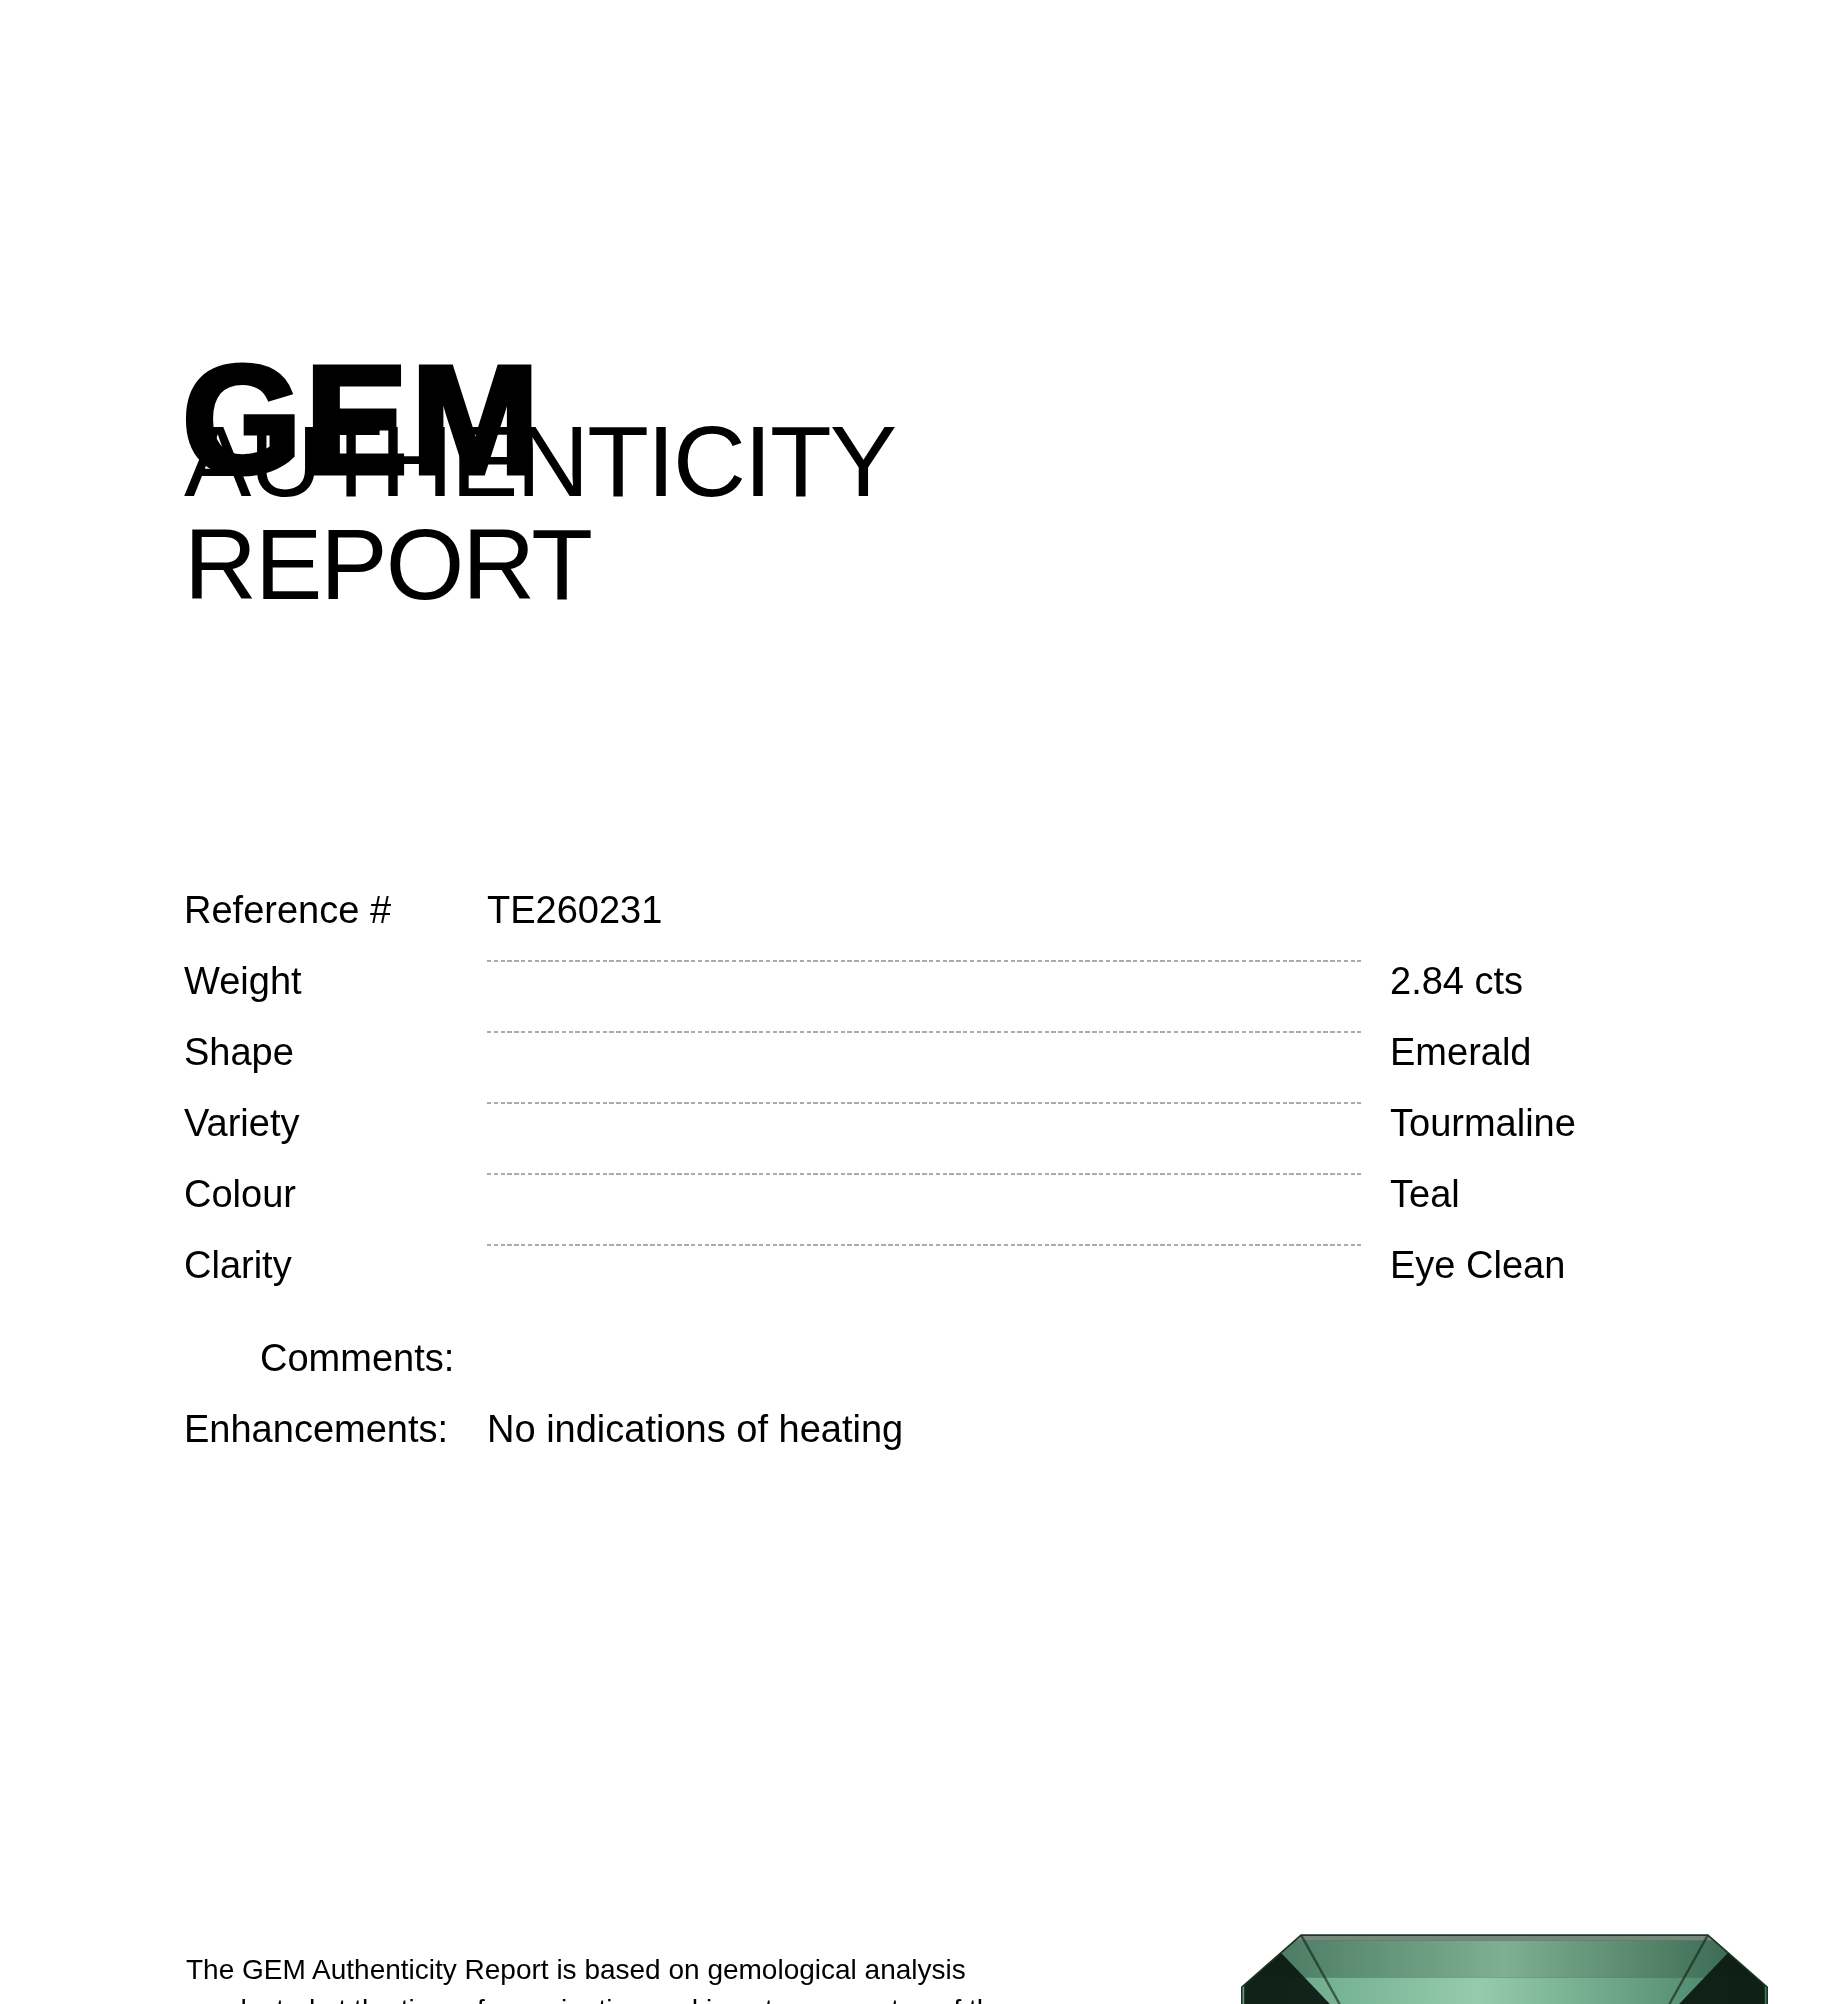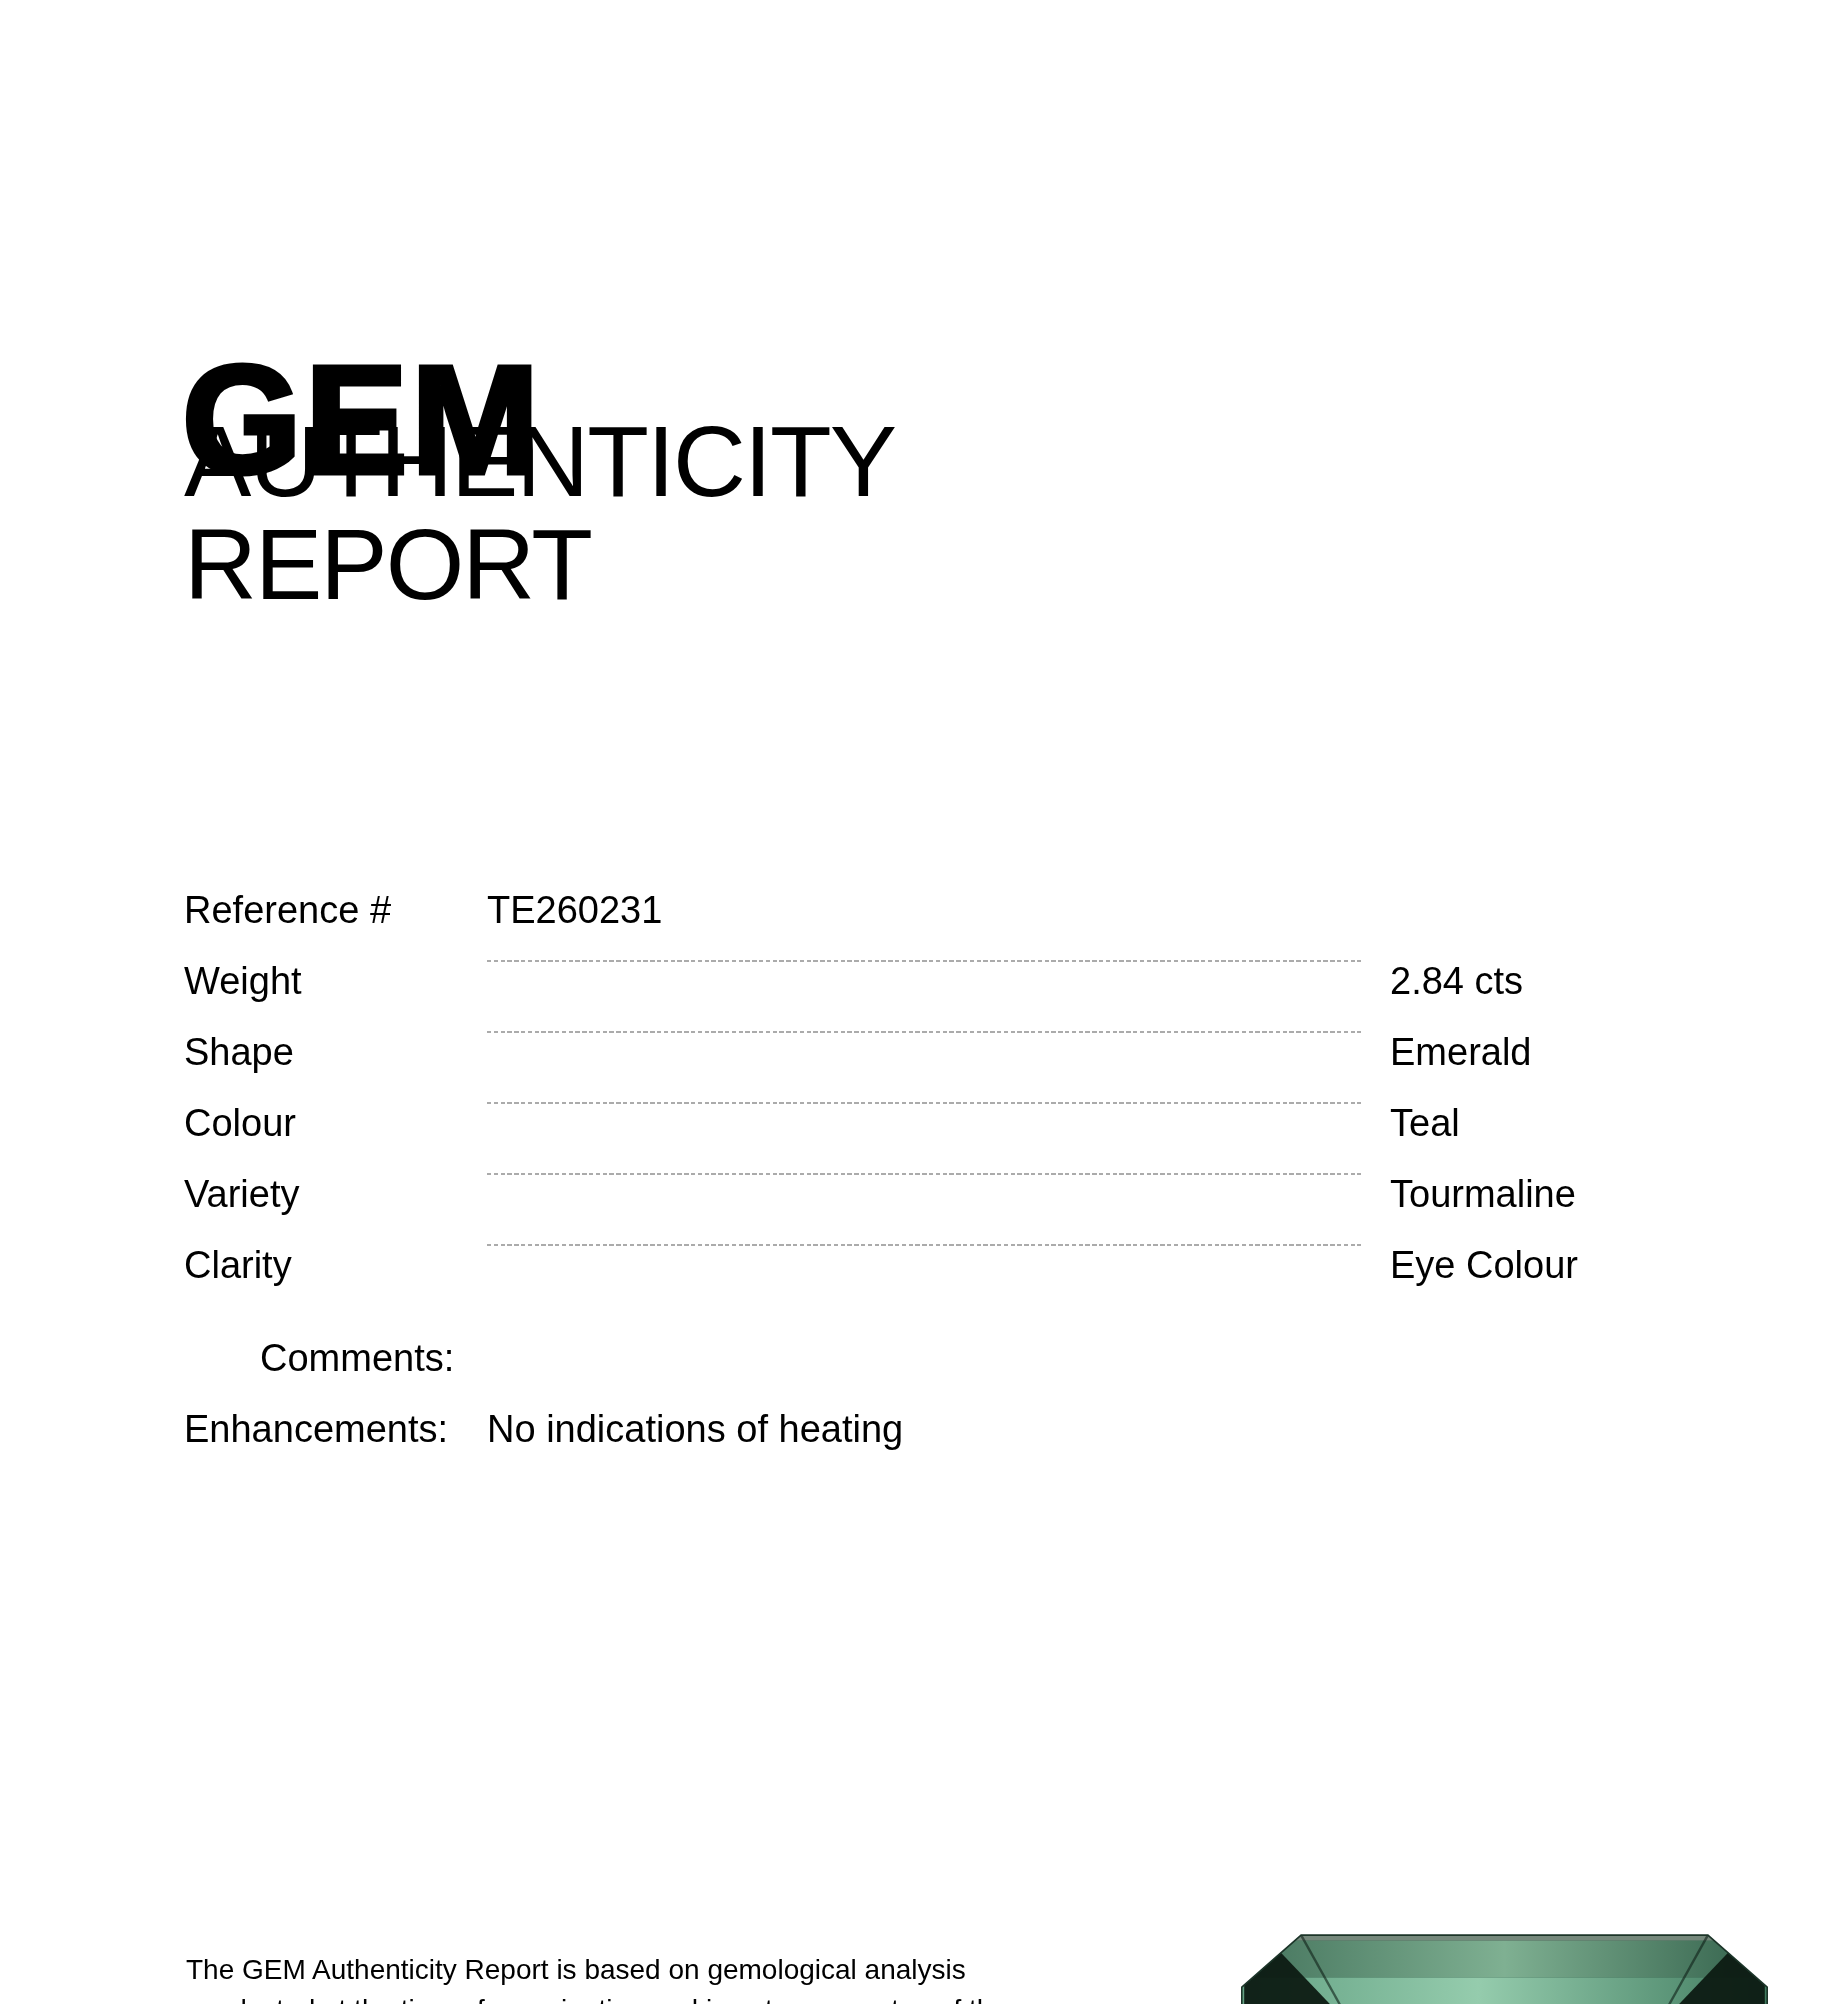--- a/index.html
+++ b/index.html
@@ -104,39 +104,39 @@
       <div class="fvalue">2.84 cts</div>
     </div>
       <div class="frow">
       <div class="flabel">Shape</div>
       <div class="fmid">
           <div class="leader"></div>
         </div>
       <div class="fvalue">Emerald</div>
     </div>
       <div class="frow">
+      <div class="flabel">Variety</div>
+      <div class="fmid">
+          <div class="leader"></div>
+        </div>
+      <div class="fvalue">Tourmaline</div>
+    </div>
+      <div class="frow">
       <div class="flabel">Colour</div>
       <div class="fmid">
           <div class="leader"></div>
         </div>
       <div class="fvalue">Teal</div>
     </div>
       <div class="frow">
-      <div class="flabel">Variety</div>
-      <div class="fmid">
-          <div class="leader"></div>
-        </div>
-      <div class="fvalue">Tourmaline</div>
-    </div>
-      <div class="frow">
       <div class="flabel">Clarity</div>
       <div class="fmid">
           <div class="leader"></div>
         </div>
-      <div class="fvalue">Eye Colour</div>
+      <div class="fvalue">Eye Clean</div>
     </div>
       <div class="frow comments">
       <div class="flabel">Comments:</div>
       <div class="fmid"></div>
       <div class="fvalue"></div>
     </div>
       <div class="frow">
       <div class="flabel">Enhancements:</div>
       <div class="fmid">No indications of heating</div>
       <div class="fvalue"></div>

